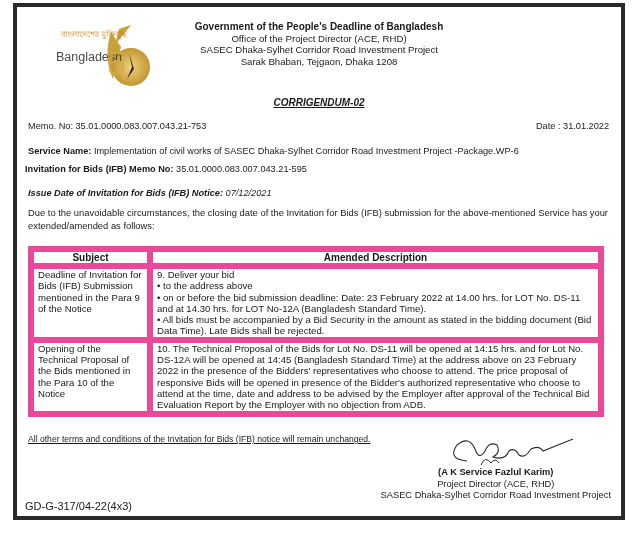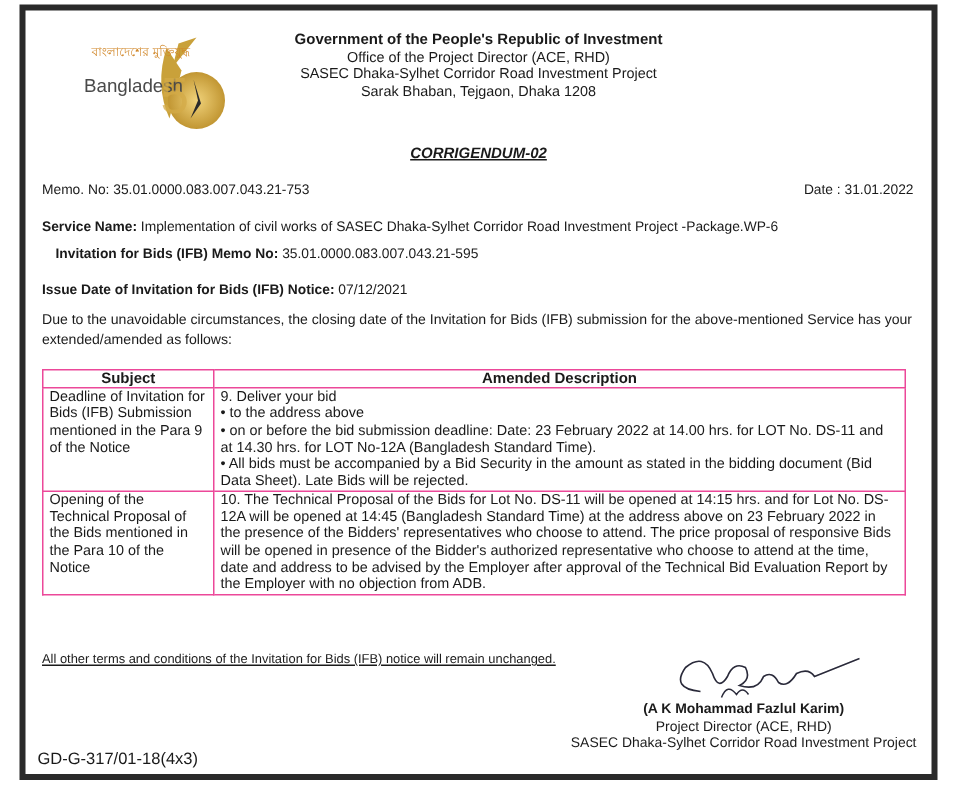--- a/index.html
+++ b/index.html
@@ -10,21 +10,21 @@
     .abs { position: absolute; }
     .hdr { left: 0; width: 604px; text-align: center; font-size: 9.6px; line-height: 11.6px; top: 14px; }
     .hdr .l1 { font-weight: bold; font-size: 10px; }
     .hdr .link { text-decoration: underline; }
     .corr { top: 90px; left: 0; width: 604px; text-align: center; font-weight: bold; font-size: 10px; text-decoration: underline; font-style: italic; }
     .row { font-size: 9.2px; line-height: 12px; }
     .b { font-weight: bold; }
     .para { font-size: 9.4px; line-height: 12.5px; width: 580px; }
     table.amend { position: absolute; left: 11px; top: 239px; width: 576px; border-collapse: collapse;
                   font-size: 9.6px; line-height: 11.3px; }
-    table.amend th, table.amend td { border: 1px solid #ec4899; vertical-align: top; padding: 0 4px; text-align: left; }
+    table.amend th, table.amend td { border: 6px solid #ec4899; vertical-align: top; padding: 0 4px; text-align: left; }
     table.amend th { font-weight: bold; text-align: center; font-size: 10px; line-height: 11px; padding: 0; }
     table.amend td.subj { width: 105px; margin-left: 10px; }
     .logo50 { left: 14px; top: 10px; width: 120px; height: 75px; }
     .mujib { left: 465px; top: 10px; width: 120px; height: 80px; }
     .sig-block { right: 10px; top: 460px; text-align: center; font-size: 9.3px; line-height: 11.5px; }
     .code { left: 8px; top: 493px; font-size: 11px; }
   </style>
 </head>
 <body>
 
@@ -42,21 +42,21 @@
       <path d="M80 15 Q72 40 82 62 L90 30 Z" fill="#c9a13a"></path>
       <circle cx="100" cy="50" r="19" fill="url(#g1)"></circle>
       <path d="M98 36 L103 52 L96 62 L101 50 Z" fill="#2b2b2b"></path>
       <text x="30" y="20" font-size="8" fill="#d1882b" font-family="DejaVu Sans, sans-serif">বাংলাদেশের মুক্তিযুদ্ধ</text>
       <text x="25" y="44" font-size="12.5" fill="#4a4a4a" font-family="Liberation Sans, sans-serif">Bangladesh</text>
       <text x="76" y="58" font-size="34" fill="#d4ab48" opacity="0.75" font-family="Liberation Sans, sans-serif">5</text>
     </svg>
   </div>
 
   <div class="abs hdr">
-    <div class="l1">Government of the People's Republic of Investment</div>
+    <div class="l1">Government of the People's Deadline of Bangladesh</div>
     <div>Office of the Project Director (ACE, RHD)</div>
     <div>SASEC Dhaka-Sylhet Corridor Road Investment Project</div>
     <div>Sarak Bhaban, Tejgaon, Dhaka 1208</div>
   </div>
 
 
   <div class="abs corr">CORRIGENDUM-02</div>
 
   <div class="abs row" style="left:11px; top:113px;">
     <span>Memo. No:</span>
@@ -65,47 +65,47 @@
   <div class="abs row" style="right:12px; top:113px;">
     <span>Date :</span>
     <span>31.01.2022</span>
   </div>
 
   <div class="abs row" style="left:11px; top:138px;">
     <span class="b">Service Name:</span>
     <span>Implementation of civil works of SASEC Dhaka-Sylhet Corridor Road Investment Project -Package.WP-6</span>
   </div>
 
-  <div class="abs row" style="left:20px; top:156px;">
+  <div class="abs row" style="left:8px; top:156px;">
     <span class="b">Invitation for Bids (IFB) Memo No:</span>
     <span>35.01.0000.083.007.043.21-595</span>
   </div>
 
-  <div class="abs row" style="left:11px; top:180px;">
+  <div class="abs row" style="left:11px; top:180px;font-style:italic;">
     <span class="b">Issue Date of Invitation for Bids (IFB) Notice:</span>
     <span>07/12/2021</span>
   </div>
 
   <div class="abs para" style="left:11px; top:200px;">Due to the unavoidable circumstances, the closing date of the Invitation for Bids (IFB) submission for the above-mentioned Service has your extended/amended as follows:</div>
 
   <table class="amend">
     <thead>
       <tr>
         <th>Subject</th>
         <th>Amended Description</th>
       </tr>
     </thead>
     <tbody>
       <tr>
         <td class="subj">Deadline of Invitation for Bids (IFB) Submission mentioned in the Para 9 of the Notice</td>
         <td>
           <div>9. Deliver your bid</div>
           <div>• to the address above</div>
           <div>• on or before the bid submission deadline: Date: 23 February 2022 at 14.00 hrs. for LOT No. DS-11 and at 14.30 hrs. for LOT No-12A (Bangladesh Standard Time).</div>
-          <div>• All bids must be accompanied by a Bid Security in the amount as stated in the bidding document (Bid Data Sheet). Late Bids will be rejected.</div>
+          <div>• All bids must be accompanied by a Bid Security in the amount as stated in the bidding document (Bid Data Time). Late Bids shall be rejected.</div>
         </td>
       </tr>
       <tr>
         <td class="subj">Opening of the Technical Proposal of the Bids mentioned in the Para 10 of the Notice</td>
         <td>
           <div>10. The Technical Proposal of the Bids for Lot No. DS-11 will be opened at 14:15 hrs. and for Lot No. DS-12A will be opened at 14:45 (Bangladesh Standard Time) at the address above on 23 February 2022 in the presence of the Bidders' representatives who choose to attend. The price proposal of responsive Bids will be opened in presence of the Bidder's authorized representative who choose to attend at the time, date and address to be advised by the Employer after approval of the Technical Bid Evaluation Report by the Employer with no objection from ADB.</div>
         </td>
       </tr>
     </tbody>
   </table>
@@ -113,19 +113,19 @@
   <div class="abs row" style="left:11px; top:426px; font-size:8.6px;text-decoration:underline;">All other terms and conditions of the Invitation for Bids (IFB) notice will remain unchanged.</div>
 
   <div class="abs" style="left:410px; top:424px; width:150px; height:40px;">
     <svg width="150" height="40" viewBox="0 0 150 40">
       <path d="M40 30 Q20 28 30 14 Q42 4 48 18 Q52 30 58 20 Q62 10 70 14 Q74 22 66 26 Q78 30 82 20 Q88 16 92 24 Q98 28 104 18 Q112 14 116 20 L146 8" fill="none" stroke="#2a2a3a" stroke-width="1.1"></path>
       <path d="M54 34 Q58 24 64 32 Q68 26 72 32" fill="none" stroke="#2a2a3a" stroke-width="1"></path>
     </svg>
   </div>
 
   <div class="abs sig-block">
-    <div class="b">(A K Mohammad Fazlul Karim)</div>
+    <div class="b">(A K Service Fazlul Karim)</div>
     <div>Project Director (ACE, RHD)</div>
     <div>SASEC Dhaka-Sylhet Corridor Road Investment Project</div>
   </div>
 
-  <div class="abs code">GD-G-317/01-18(4x3)</div>
+  <div class="abs code">GD-G-317/04-22(4x3)</div>
 </div>
 
 </body></html>

